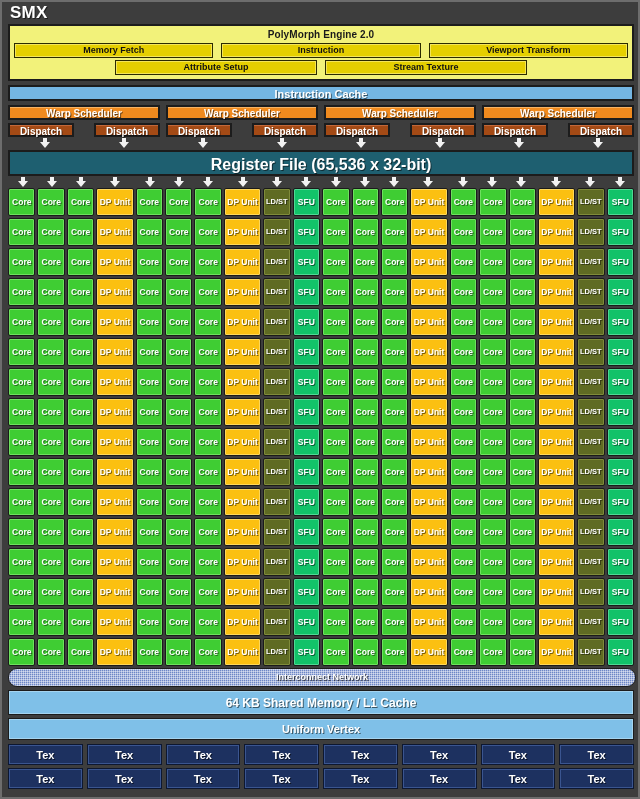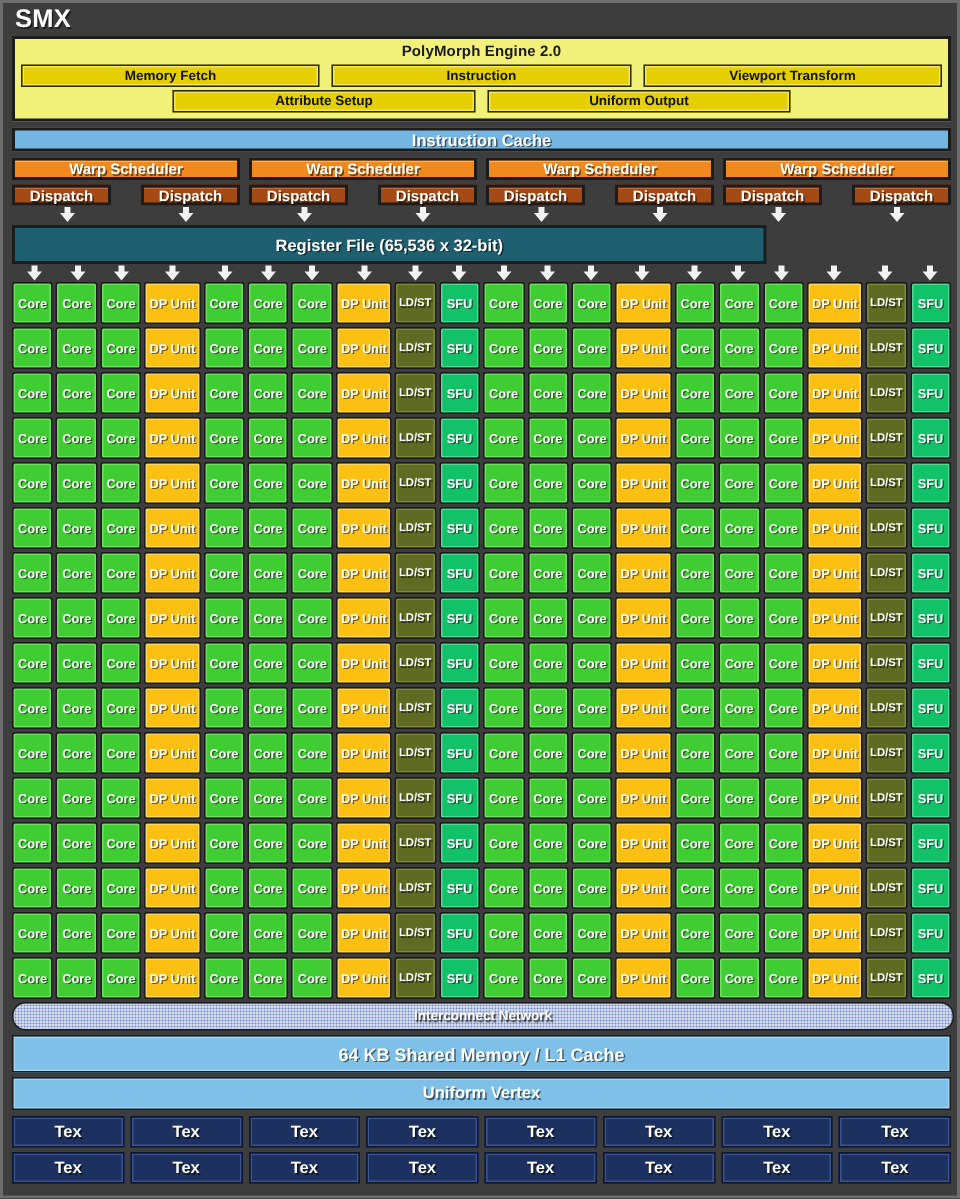--- a/index.html
+++ b/index.html
@@ -97,22 +97,22 @@
     content:"";position:absolute;left:-2px;top:0;width:4px;height:5px;background:#f2f2f2;
   }
   .arrow::after{
     content:"";position:absolute;left:-5px;top:4px;
     border-left:5px solid transparent;border-right:5px solid transparent;
     border-top:6px solid #f2f2f2;
   }
 
   
   .regfile{
-    width:503px;height:26px;line-height:25px;
-    background:#1e5f70;color:#fff;font-size:11px;
+    width:626px;height:26px;line-height:25px;
+    background:#1e5f70;color:#fff;font-size:16px;
     border:2px solid #1c1c1c;
     margin-top:1px;
   }
 
   
   .grid-arrows{
     display:flex;width:626px;height:11px;margin-top:1px;
   }
   .grid-arrows .ga{display:flex;justify-content:center;align-items:flex-start;}
 
@@ -183,21 +183,21 @@
 
     <div class="poly">
       <div class="poly-title">PolyMorph Engine 2.0</div>
       <div class="poly-row">
         <div class="poly-box pb-vertex">Memory Fetch</div>
         <div class="poly-box pb-tess">Instruction</div>
         <div class="poly-box pb-view">Viewport Transform</div>
       </div>
       <div class="poly-row">
         <div class="poly-box pb-attr">Attribute Setup</div>
-        <div class="poly-box pb-stream">Uniform Output</div>
+        <div class="poly-box pb-stream">Stream Texture</div>
       </div>
     </div>
 
     <div class="band icache">Instruction Cache</div>
 
     <div class="warp-row">
       <div class="band warp">Warp Scheduler</div>
       <div class="band warp">Warp Scheduler</div>
       <div class="band warp">Warp Scheduler</div>
       <div class="band warp">Warp Scheduler</div>

